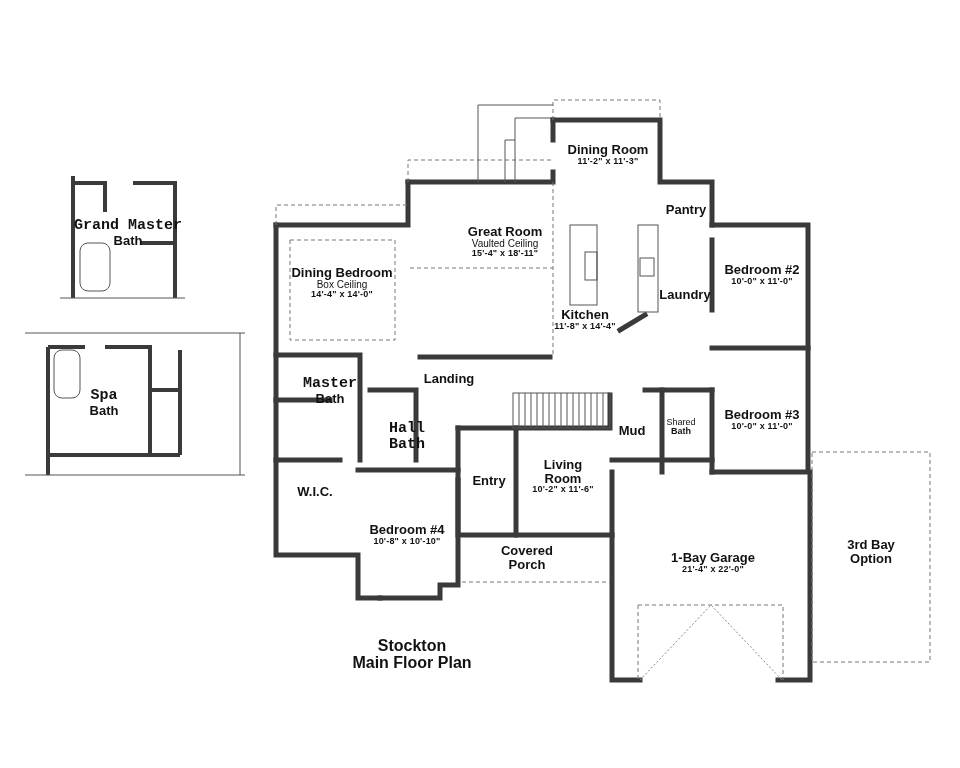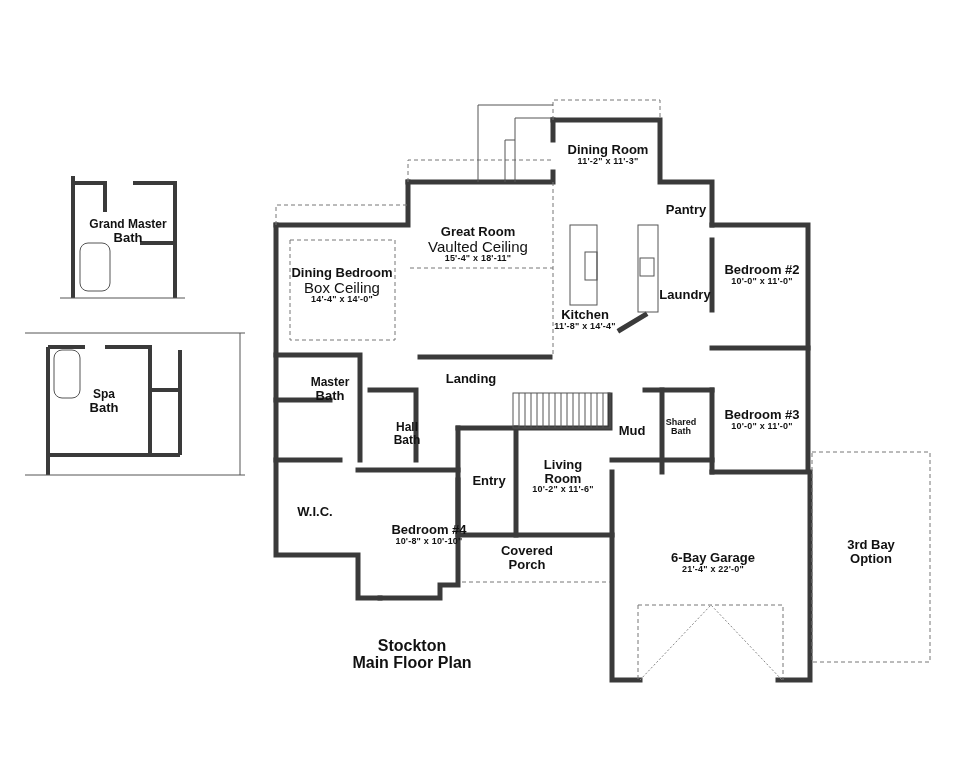--- a/index.html
+++ b/index.html
@@ -2,23 +2,23 @@
 <html><head>
 <meta charset="utf-8">
 <style>
   html, body { margin:0; padding:0; background:#ffffff; }
   body { width:960px; height:768px; position:relative; overflow:hidden;
          font-family:"Liberation Sans", sans-serif; color:#111; }
   svg.plan { position:absolute; left:0; top:0; }
   .lbl { position:absolute; text-align:center; transform:translateX(-50%);
          white-space:nowrap; line-height:1.05; }
   .name { font-weight:bold; font-size:13px; display:block;text-align:center; }
-  .sub  { font-size:15px; display:block; }
+  .sub  { font-size:10px; display:block; }
   .dim  { font-size:9px; font-weight:bold; display:block; letter-spacing:0.2px; }
-  .small-name { font-weight:bold; font-size:12px; display:block; }
+  .small-name { font-weight:bold; font-size:15px; display:block;font-family:Liberation Mono, monospace; }
   .title { font-weight:bold; font-size:16px; }
 </style>
 </head>
 <body>
 
 <svg class="plan" width="960" height="768" viewBox="0 0 960 768">
   <g fill="none" stroke="#3a3a3a" stroke-width="5" stroke-linecap="square">
 
     <path d="M276 225 L408 225 L408 182"></path>
     <path d="M276 225 L276 555 L358 555 L358 598 L380 598"></path>
@@ -129,21 +129,21 @@
     <path d="M25 333 L245 333"></path>
       <path d="M25 475 L245 475"></path>
       <path d="M240 333 L240 475"></path>
   </g>
 </svg>
 
 <div class="lbl" style="left:608px;top:143px">
   <span class="name">Dining Room</span>
   <span class="dim">11'-2" x 11'-3"</span>
 </div>
-<div class="lbl" style="left:478px;top:225px">
+<div class="lbl" style="left:505px;top:225px">
   <span class="name">Great Room</span>
   <span class="sub">Vaulted Ceiling</span>
   <span class="dim">15'-4" x 18'-11"</span>
 </div>
 <div class="lbl" style="left:342px;top:266px">
   <span class="name">Dining Bedroom</span>
   <span class="sub">Box Ceiling</span>
   <span class="dim">14'-4" x 14'-0"</span>
 </div>
 <div class="lbl" style="left:585px;top:308px">
@@ -157,59 +157,59 @@
   <span class="name">Laundry</span>
 </div>
 <div class="lbl" style="left:762px;top:263px">
   <span class="name">Bedroom #2</span>
   <span class="dim">10'-0" x 11'-0"</span>
 </div>
 <div class="lbl" style="left:762px;top:408px">
   <span class="name">Bedroom #3</span>
   <span class="dim">10'-0" x 11'-0"</span>
 </div>
-<div class="lbl" style="left:429px;top:523px">
+<div class="lbl" style="left:407px;top:523px">
   <span class="name">Bedroom #4</span>
   <span class="dim">10'-8" x 10'-10"</span>
 </div>
 <div class="lbl" style="left:330px;top:376px">
   <span class="small-name">Master</span>
   <span class="name">Bath</span>
 </div>
 <div class="lbl" style="left:407px;top:421px">
   <span class="small-name">Hall</span>
   <span class="small-name">Bath</span>
 </div>
 <div class="lbl" style="left:681px;top:418px">
-  <span class="sub" style="font-weight:bold;font-size:9px">Shared</span>
+  <span class="sub" style="font-weight:normal;font-size:9px">Shared</span>
   <span class="sub" style="font-weight:bold;font-size:9px">Bath</span>
 </div>
-<div class="lbl" style="left:471px;top:372px">
+<div class="lbl" style="left:449px;top:372px">
   <span class="name">Landing</span>
 </div>
-<div class="lbl" style="left:315px;top:505px">
+<div class="lbl" style="left:315px;top:485px">
   <span class="name">W.I.C.</span>
 </div>
 <div class="lbl" style="left:489px;top:474px">
   <span class="name">Entry</span>
 </div>
 <div class="lbl" style="left:563px;top:458px">
   <span class="name">Living</span>
   <span class="name">Room</span>
   <span class="dim">10'-2" x 11'-6"</span>
 </div>
 <div class="lbl" style="left:632px;top:424px">
   <span class="name">Mud</span>
 </div>
 <div class="lbl" style="left:527px;top:544px">
   <span class="name">Covered</span>
   <span class="name">Porch</span>
 </div>
 <div class="lbl" style="left:713px;top:551px">
-  <span class="name">6-Bay Garage</span>
+  <span class="name">1-Bay Garage</span>
   <span class="dim">21'-4" x 22'-0"</span>
 </div>
 <div class="lbl" style="left:871px;top:538px">
   <span class="name">3rd Bay</span>
   <span class="name">Option</span>
 </div>
 
 <div class="lbl" style="left:128px;top:218px">
   <span class="small-name">Grand Master</span>
   <span class="name">Bath</span>

